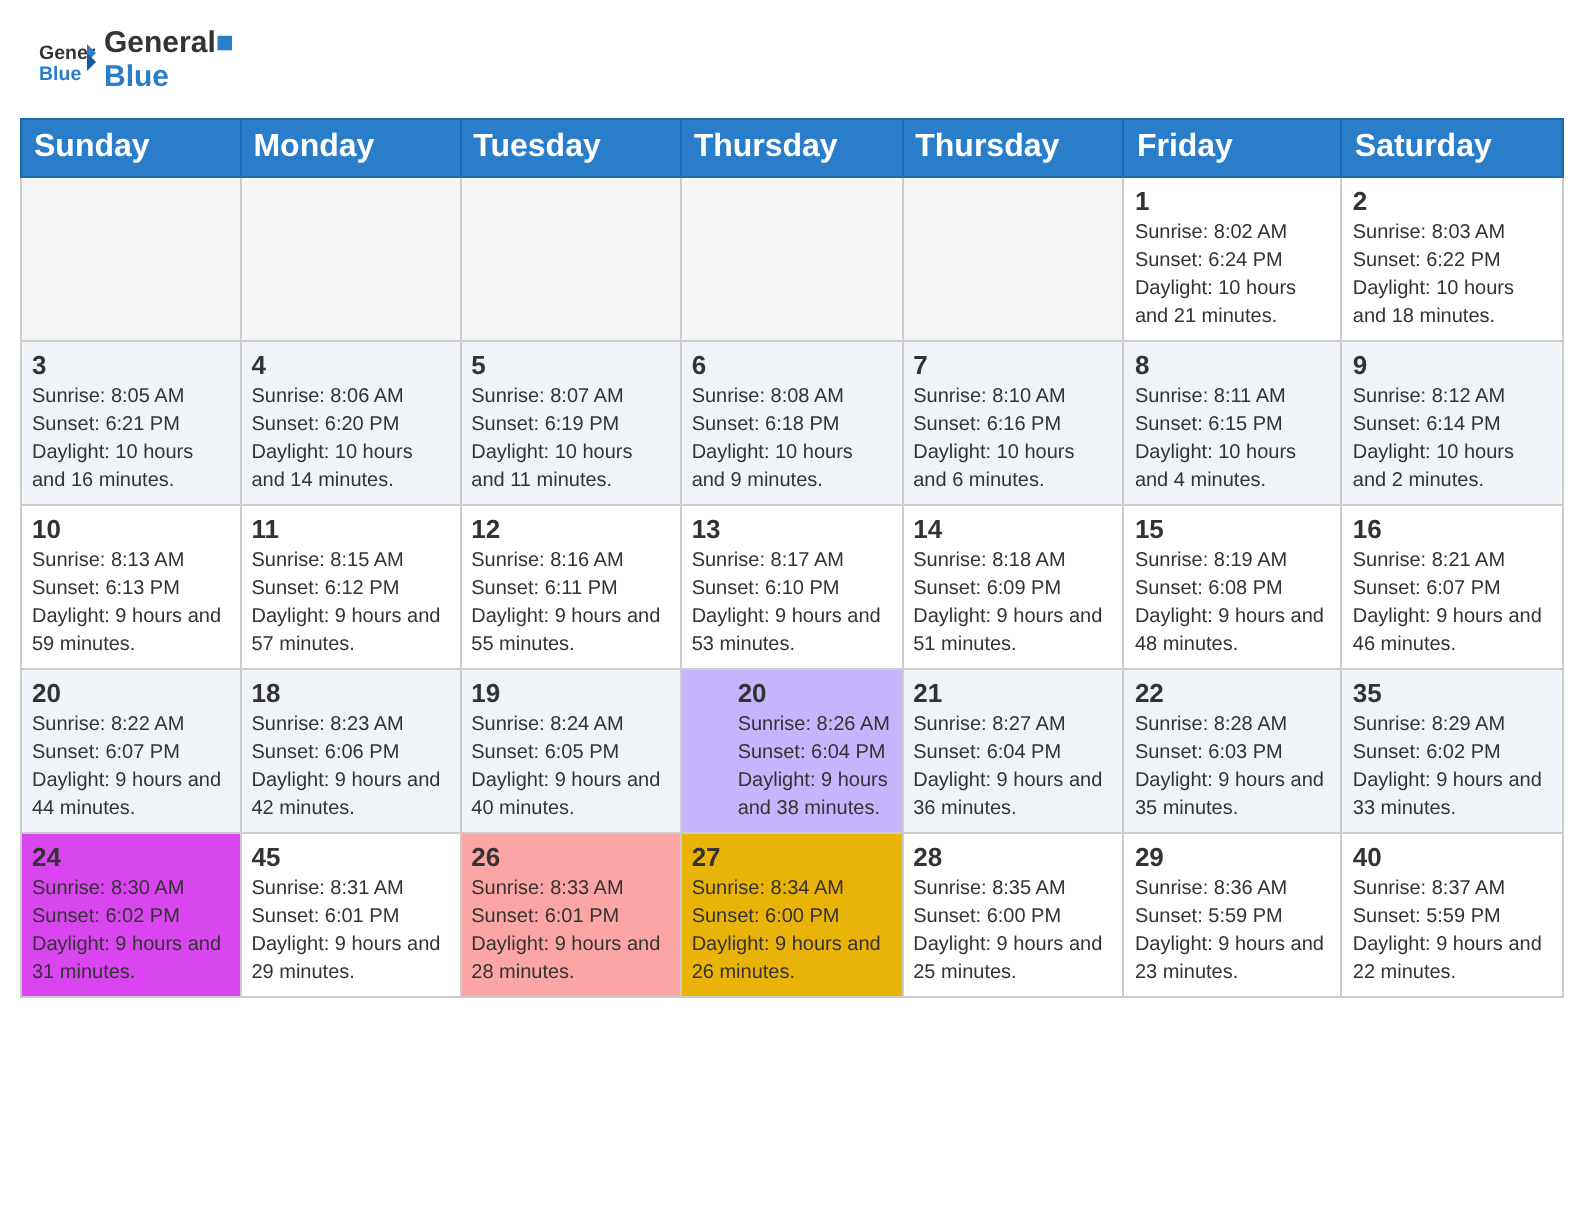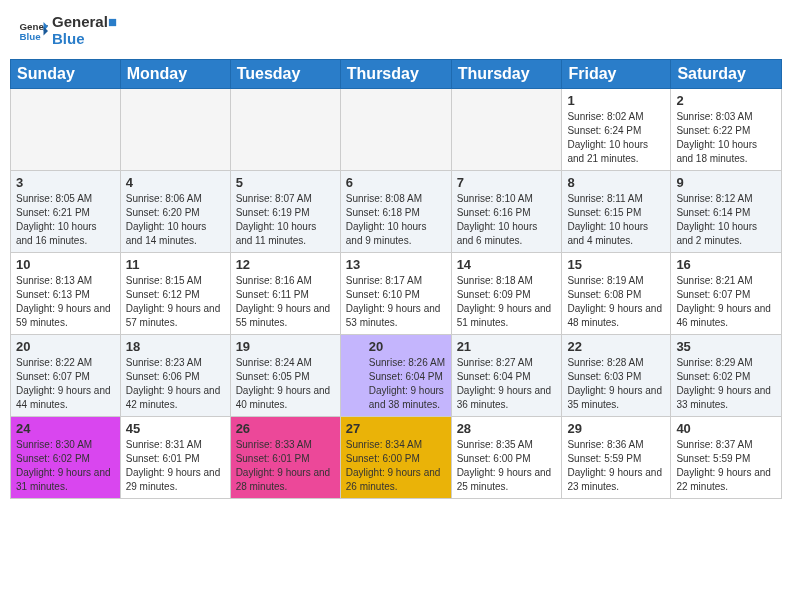--- a/index.html
+++ b/index.html
@@ -228,21 +228,21 @@
       </tr>
       <tr class="week-row">
         <td style="background: #d946ef;">
           <span class="day-number">24</span>
           <div class="day-info">Sunrise: 8:30 AM<br>Sunset: 6:02 PM<br>Daylight: 9 hours and 31 minutes.</div>
         </td>
         <td style="background: rgb(255, 255, 255);">
           <span class="day-number">45</span>
           <div class="day-info">Sunrise: 8:31 AM<br>Sunset: 6:01 PM<br>Daylight: 9 hours and 29 minutes.</div>
         </td>
-        <td style="background: #ec4899;">
+        <td style="background: #fca5a5;">
           <span class="day-number">26</span>
           <div class="day-info">Sunrise: 8:33 AM<br>Sunset: 6:01 PM<br>Daylight: 9 hours and 28 minutes.</div>
         </td>
         <td style="background: #eab308;">
           <span class="day-number">27</span>
           <div class="day-info">Sunrise: 8:34 AM<br>Sunset: 6:00 PM<br>Daylight: 9 hours and 26 minutes.</div>
         </td>
         <td style="background: rgb(255, 255, 255);">
           <span class="day-number">28</span>
           <div class="day-info">Sunrise: 8:35 AM<br>Sunset: 6:00 PM<br>Daylight: 9 hours and 25 minutes.</div>

